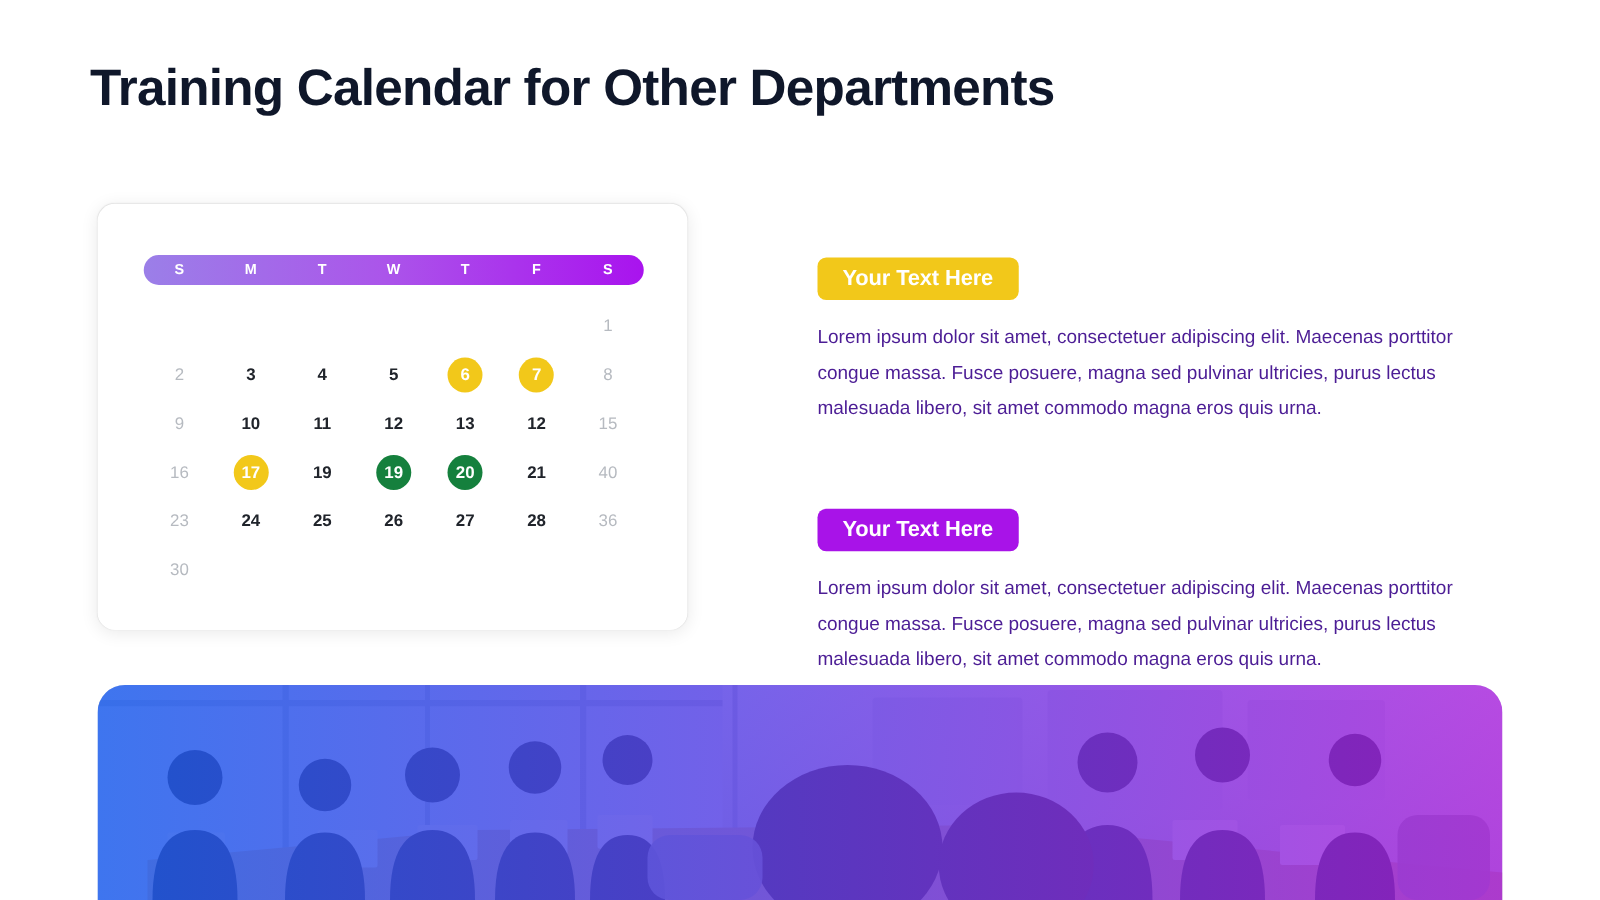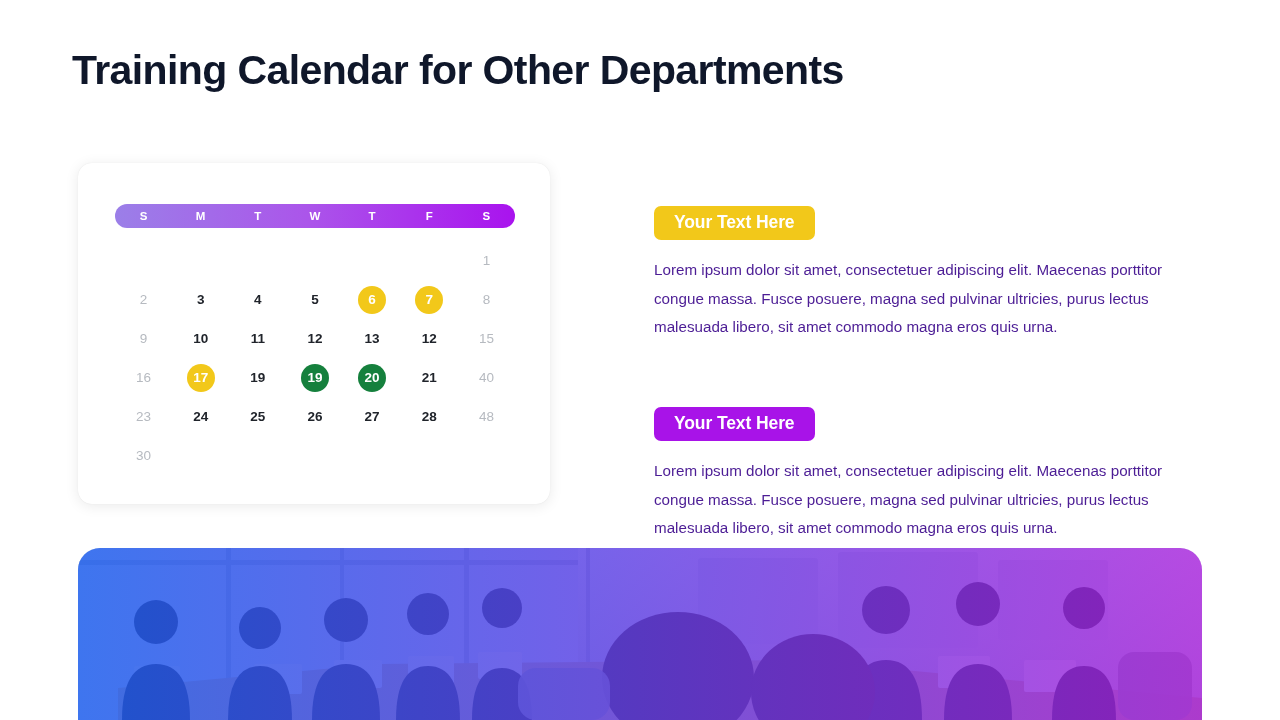--- a/index.html
+++ b/index.html
@@ -289,21 +289,21 @@
         <div class="day-cell">
           <span class="day-num">26</span>
         </div>
         <div class="day-cell">
           <span class="day-num">27</span>
         </div>
         <div class="day-cell">
           <span class="day-num">28</span>
         </div>
         <div class="day-cell">
-          <span class="day-num muted">48</span>
+          <span class="day-num muted">36</span>
         </div>
         <div class="day-cell">
           <span class="day-num muted">30</span>
         </div>
       </div>
 
   </div>
 </div>
 
 <div class="content-col" id="content-col">

